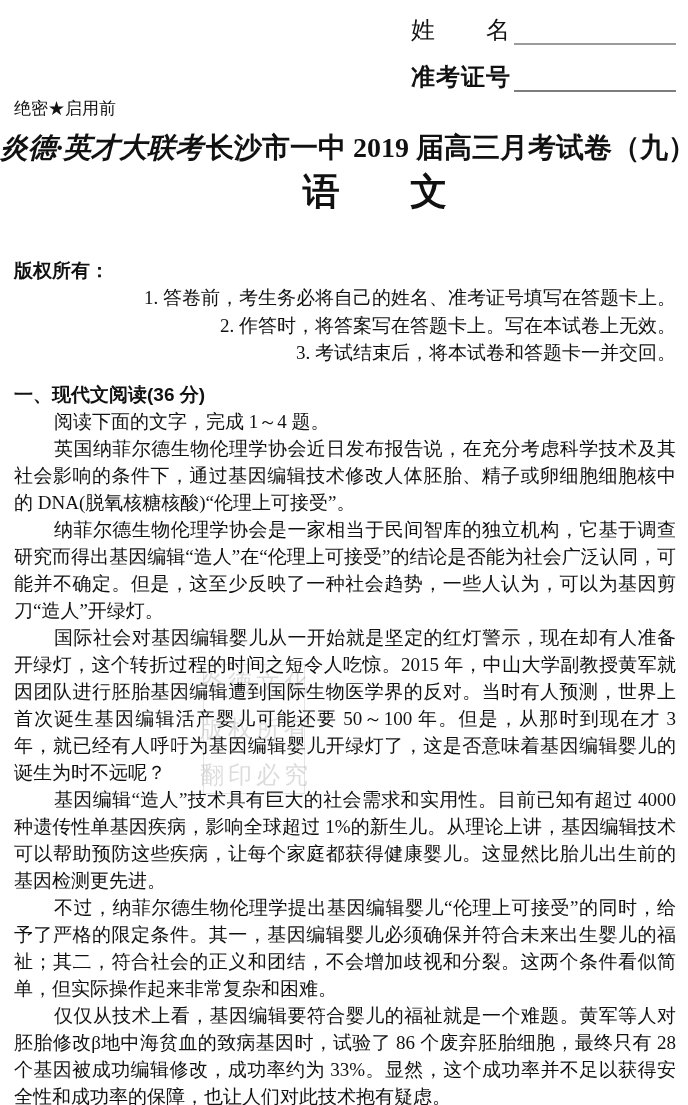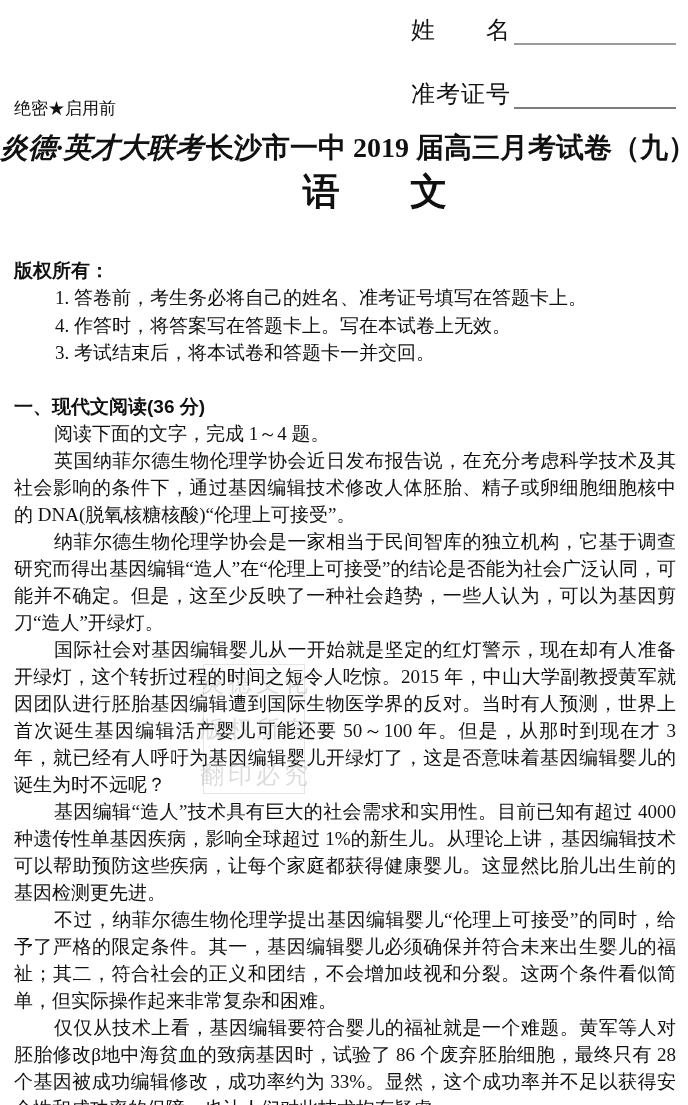--- a/index.html
+++ b/index.html
@@ -18,21 +18,21 @@
   }
   .fill-label{
     font-size:24px;line-height:1.15;white-space:pre;
     letter-spacing:1px;flex:0 0 auto;
   }
   .fill-line{
     flex:1 1 auto;height:27px;margin-left:3px;
     border-bottom:2px solid #9b9b9b;
   }
   .row-name{top:16px;justify-content:flex-end;}
-  .row-ticket{top:80px;}
+  .row-ticket{top:63px;font-weight:bold;}
   .row-ticket .fill-line{border-bottom-color:#7d7d7d;}
   
   .secrecy{
     position:absolute;left:14px;top:99px;
     font-family:"Liberation Sans", sans-serif;
     font-weight:normal;font-size:17px;line-height:1.2;
   }
   .exam-title{
     position:absolute;top:131px;left:0;width:100%;
     text-align:center;font-weight:bold;font-size:28px;
@@ -63,25 +63,25 @@
   }
   
   .content{
     position:absolute;top:257px;left:14px;right:12px;z-index:1;
   }
   .notice-heading{
     font-family:"Liberation Sans", sans-serif;
     font-weight:bold;font-size:19px;line-height:27px;
   }
   .notice-item{
-    font-size:19px;line-height:27.5px;padding-left:41px;
+    font-size:19px;line-height:27.5px;padding-left:41px;text-align:right;
   }
   .part-heading{
     font-family:"Liberation Sans", sans-serif;
-    font-weight:bold;font-size:19px;line-height:27px;margin-top:26px;
+    font-weight:bold;font-size:19px;line-height:27px;margin-top:14px;
   }
   .sub-heading{
     font-family:"Liberation Sans", sans-serif;
     font-weight:bold;font-size:19px;line-height:27px;padding-left:40px;
   }
   .instruction{
     font-size:19px;line-height:27px;padding-left:40px;
   }
   .passage p{
     margin:0;font-size:19px;line-height:27px;
@@ -111,21 +111,21 @@
   <div class="secrecy">绝密★启用前</div>
 
   <div class="exam-title"><span class="script">炎德·英才大联考</span><span>长沙市一中 2019 届高三月考试卷（九）</span></div>
 
   <div class="subject-title">语文</div>
 
   <div class="content">
 
     <div class="notice-heading">版权所有：</div>
     <div class="notice-item">1. 答卷前，考生务必将自己的姓名、准考证号填写在答题卡上。</div>
-    <div class="notice-item">4. 作答时，将答案写在答题卡上。写在本试卷上无效。</div>
+    <div class="notice-item">2. 作答时，将答案写在答题卡上。写在本试卷上无效。</div>
     <div class="notice-item">3. 考试结束后，将本试卷和答题卡一并交回。</div>
 
     <div class="part-heading">一、现代文阅读(36 分)</div>
     <div class="instruction">阅读下面的文字，完成 1～4 题。</div>
 
     <div class="passage">
       <p>英国纳菲尔德生物伦理学协会近日发布报告说，在充分考虑科学技术及其社会影响的条件下，通过基因编辑技术修改人体胚胎、精子或卵细胞细胞核中的 DNA(脱氧核糖核酸)“伦理上可接受”。</p>
       <p>纳菲尔德生物伦理学协会是一家相当于民间智库的独立机构，它基于调查研究而得出基因编辑“造人”在“伦理上可接受”的结论是否能为社会广泛认同，可能并不确定。但是，这至少反映了一种社会趋势，一些人认为，可以为基因剪刀“造人”开绿灯。</p>
       <p>国际社会对基因编辑婴儿从一开始就是坚定的红灯警示，现在却有人准备开绿灯，这个转折过程的时间之短令人吃惊。2015 年，中山大学副教授黄军就因团队进行胚胎基因编辑遭到国际生物医学界的反对。当时有人预测，世界上首次诞生基因编辑活产婴儿可能还要 50～100 年。但是，从那时到现在才 3 年，就已经有人呼吁为基因编辑婴儿开绿灯了，这是否意味着基因编辑婴儿的诞生为时不远呢？</p>
       <p>基因编辑“造人”技术具有巨大的社会需求和实用性。目前已知有超过 4000 种遗传性单基因疾病，影响全球超过 1%的新生儿。从理论上讲，基因编辑技术可以帮助预防这些疾病，让每个家庭都获得健康婴儿。这显然比胎儿出生前的基因检测更先进。</p>

